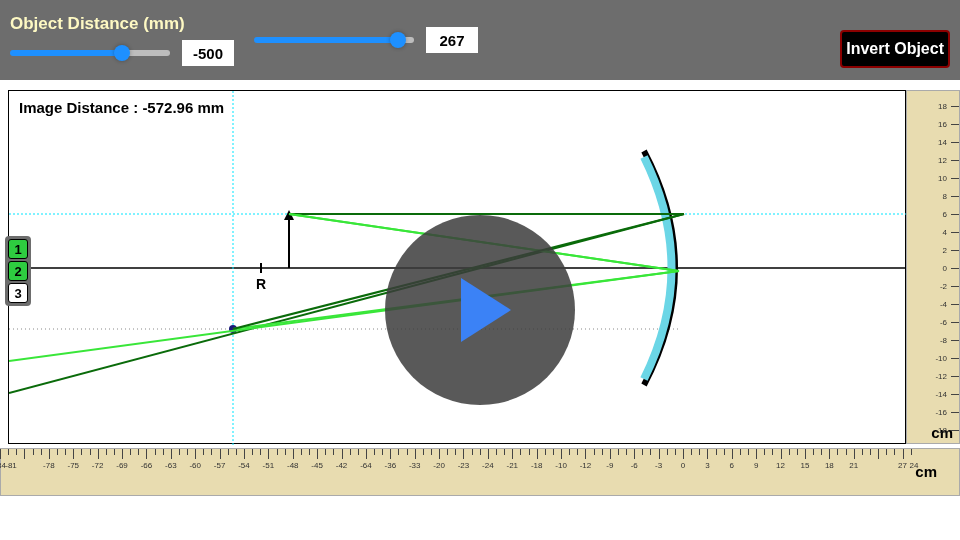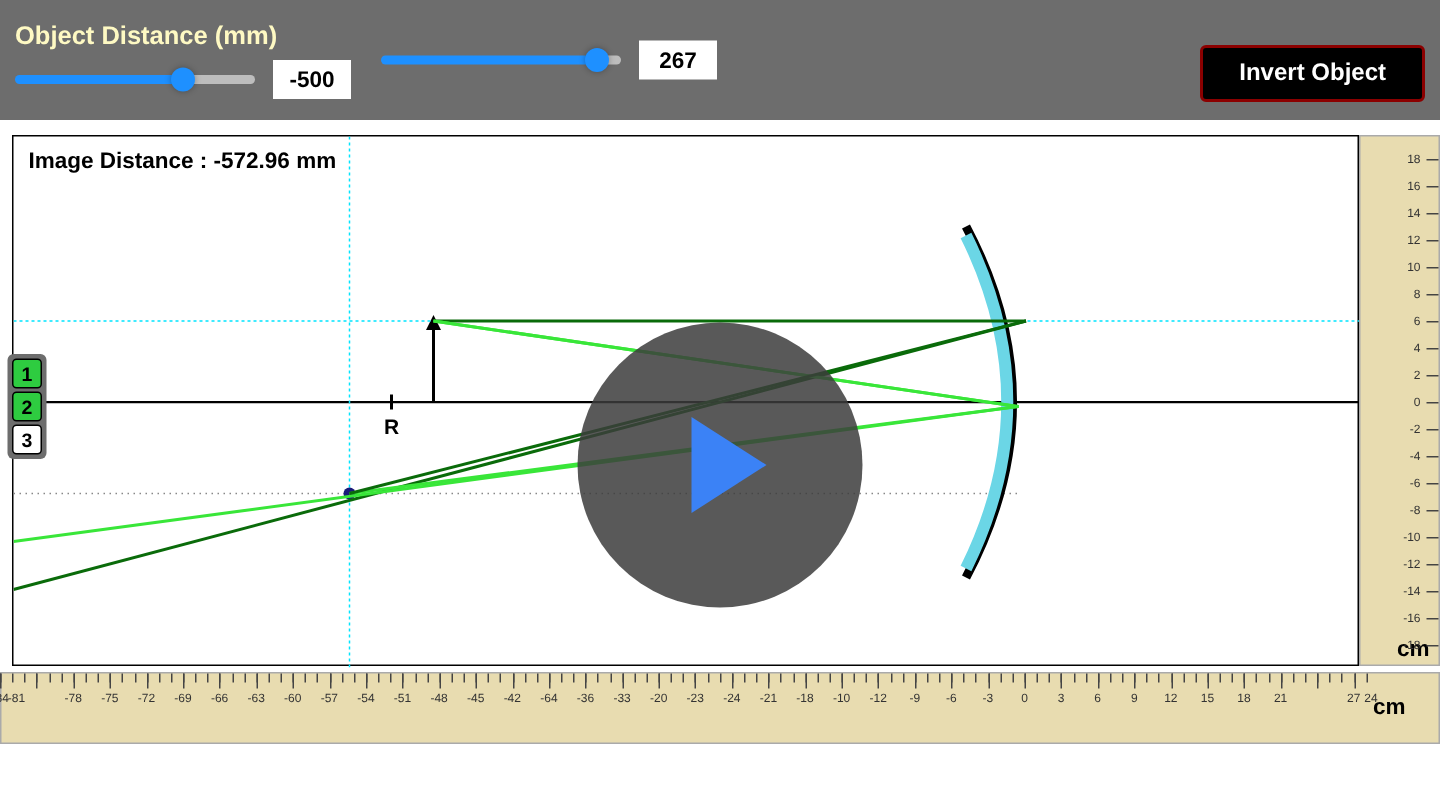--- a/index.html
+++ b/index.html
@@ -57,21 +57,21 @@
     font-size: 15px;
     font-weight: bold;
   }
   .invert-btn {
     background: #000;
     color: #fff;
     font-weight: bold;
     font-size: 16px;
     border: 2px solid #8b0000;
     border-radius: 4px;
-    padding: 8px 24px;
+    padding: 8px 4px;
     margin-left: auto;
     margin-top: 18px;
   }
   
   .stage-wrap {
     position: relative;
     width: 960px;
     height: 460px;
   }
   .stage {

